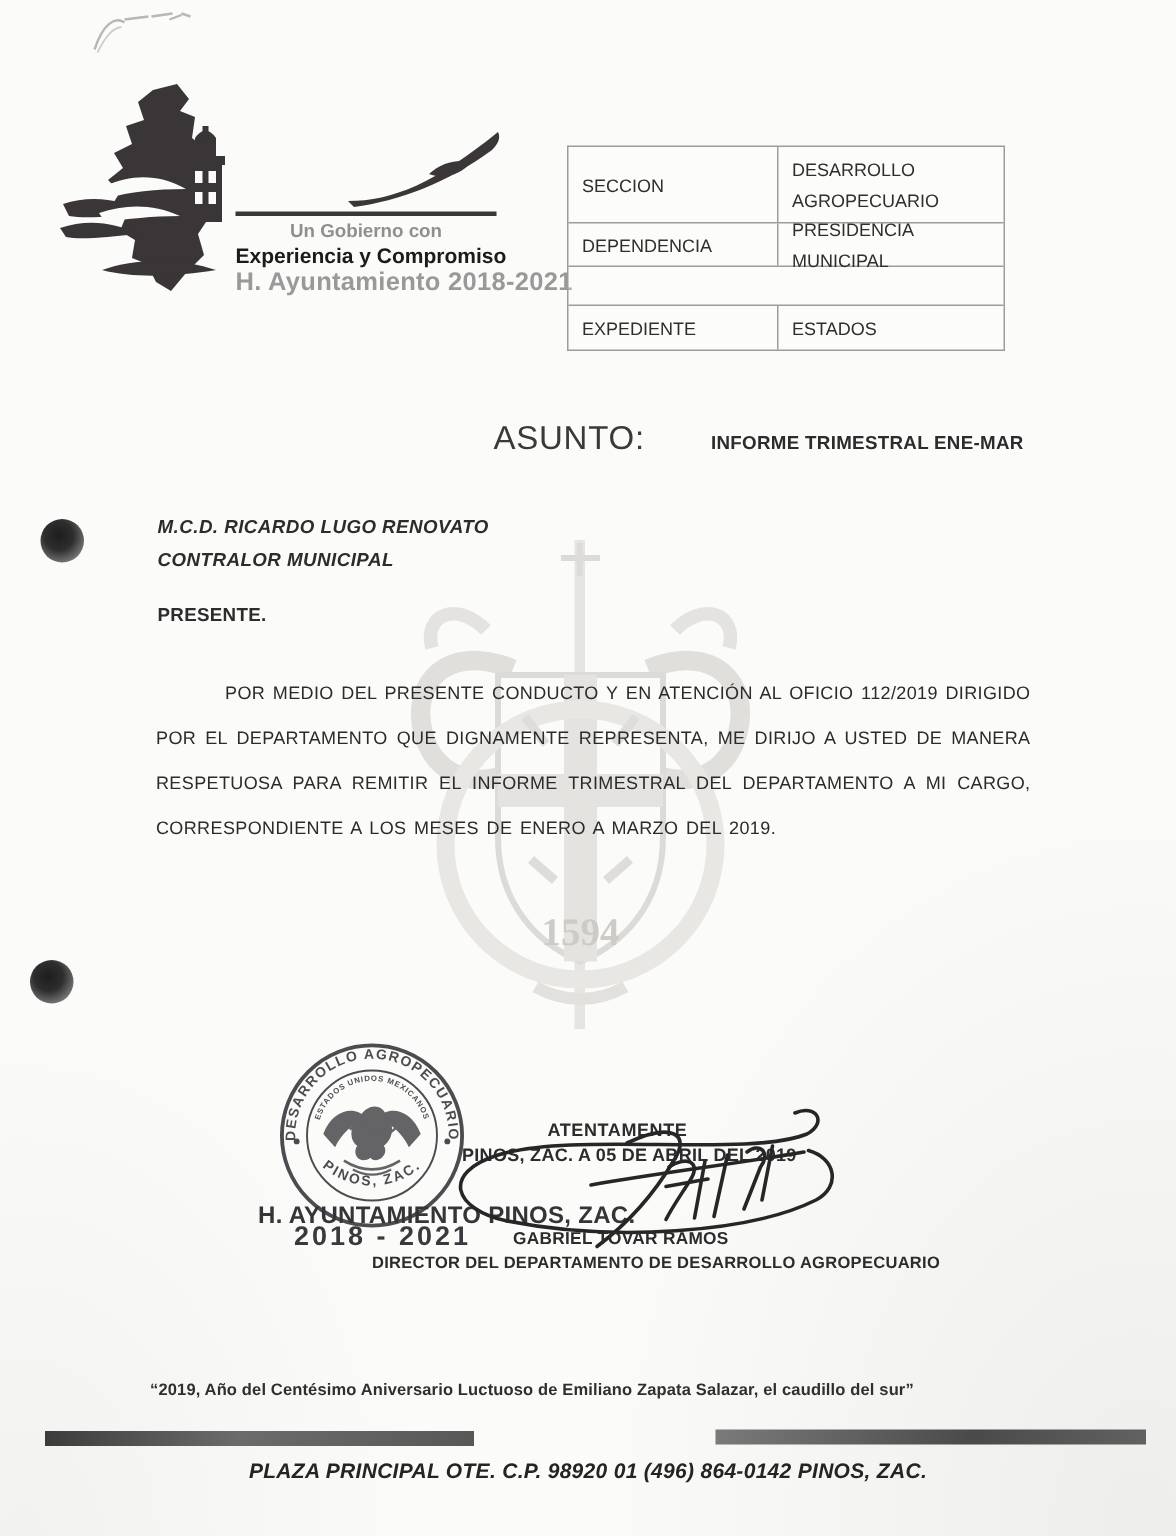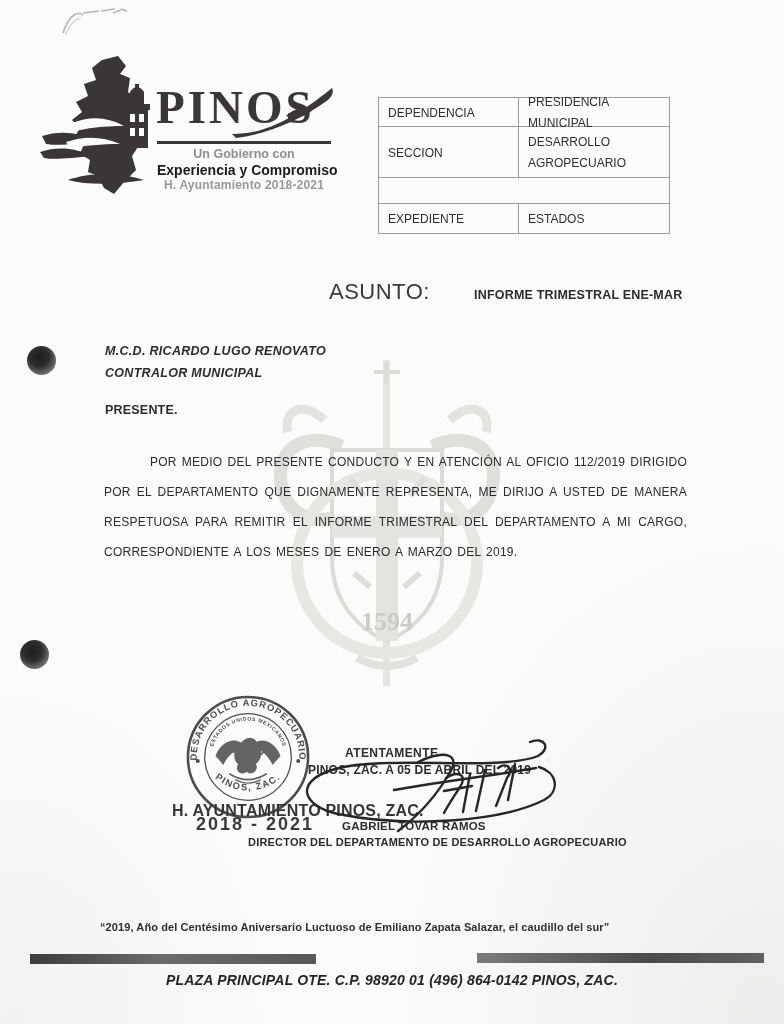--- a/index.html
+++ b/index.html
@@ -20,21 +20,21 @@
   .wordmark{
     left:156px;top:84px;
     font-family:"Liberation Serif", serif;
     font-size:47px;font-weight:600;letter-spacing:3px;
     color:#3b3637;line-height:1;
   }
   .logo-underline{left:157px;top:141px;width:174px;height:3px;background:#3b3637;}
   .taglines{left:157px;top:147px;width:174px;text-align:center;line-height:1.18;white-space:nowrap;}
   .tag1{font-size:12.5px;font-weight:bold;color:#8f8f8f;}
   .tag2{font-size:14px;font-weight:bold;color:#1b1b1b;}
-  .tag3{font-size:12px;font-weight:bold;color:#999;letter-spacing:.2px;}
+  .tag3{font-size:17px;font-weight:bold;color:#999;letter-spacing:.2px;}
 
   
   .info-table{
     left:378px;top:97px;width:290px;
     border:1px solid #9c9c9c;
     font-size:12px;color:#2e2e2e;background:rgba(255,255,255,.25);
   }
   .itr{display:flex;border-bottom:1px solid #9c9c9c;}
   .itr:last-child{border-bottom:none;}
   .itl{width:126px;padding:6px 4px 5px 9px;border-right:1px solid #9c9c9c;display:flex;align-items:center;}
@@ -55,21 +55,21 @@
   
   .para{
     left:104px;width:583px;
     font-size:12px;line-height:30px;letter-spacing:.25px;word-spacing:1.5px;
     text-align:justify;color:#2c2a2b;
   }
   .para1{top:447px;text-indent:46px;}
   .para2{top:597px;text-indent:46px;}
 
   
-  .closing{left:345px;top:746px;font-size:12px;font-weight:bold;letter-spacing:.4px;text-align:center;}
+  .closing{left:365px;top:746px;font-size:12px;font-weight:bold;letter-spacing:.4px;text-align:center;}
   .place-date{left:308px;top:763px;font-size:12px;font-weight:bold;letter-spacing:.2px;}
   .sig-name{left:342px;top:820px;font-size:11.5px;font-weight:bold;letter-spacing:.2px;}
   .sig-title{left:248px;top:836px;font-size:11px;font-weight:bold;letter-spacing:.2px;}
   .sig-svg{left:298px;top:734px;}
 
   
   .seal-svg{left:184px;top:693px;}
   .seal-cap1{left:172px;top:802px;font-size:16px;font-weight:bold;color:#353538;letter-spacing:.2px;}
   .seal-cap2{left:196px;top:814px;font-size:18px;font-weight:bold;color:#3a3a3e;letter-spacing:2px;}
 
@@ -142,40 +142,39 @@
       <g fill="#fbfbf9">
         <path d="M30 72 C 48 64 66 64 84 74 C 64 74 46 76 32 80 Z"></path>
         <path d="M26 90 C 44 84 62 84 80 92 C 62 92 44 94 30 96 Z"></path>
         <rect x="90" y="62" width="5" height="8"></rect>
         <rect x="99" y="62" width="5" height="8"></rect>
         <rect x="90" y="76" width="5" height="8"></rect>
         <rect x="99" y="76" width="5" height="8"></rect>
       </g>
     </svg>
 
-    <div class="abs wordmark">PINOS</div>
     <svg class="abs" style="left:228px;top:82px;" width="110" height="62" viewBox="0 0 110 62">
       <path d="M4 52 C 34 52 62 40 104 6 C 106 10 104 14 100 18 C 70 40 38 52 8 56 Z" fill="#3b3637"></path>
       <path d="M58 34 C 66 26 78 24 86 26 C 80 34 68 38 58 34 Z" fill="#3b3637"></path>
     </svg>
     <div class="abs logo-underline"></div>
     <div class="abs taglines">
       <div class="tag1">Un Gobierno con</div>
       <div class="tag2">Experiencia y Compromiso</div>
       <div class="tag3">H. Ayuntamiento 2018-2021</div>
     </div>
 
     <div class="abs info-table">
+      <div class="itr r2">
+        <div class="itl">SECCION</div>
+        <div class="itv">DESARROLLO AGROPECUARIO</div>
+      </div>
       <div class="itr r1">
         <div class="itl">DEPENDENCIA</div>
         <div class="itv">PRESIDENCIA MUNICIPAL</div>
-      </div>
-      <div class="itr r2">
-        <div class="itl">SECCION</div>
-        <div class="itv">DESARROLLO AGROPECUARIO</div>
       </div>
       <div class="itr empty">
         <div class="itl"></div>
         <div class="itv"></div>
       </div>
       <div class="itr r5">
         <div class="itl">EXPEDIENTE</div>
         <div class="itv">ESTADOS</div>
       </div>
     </div>

